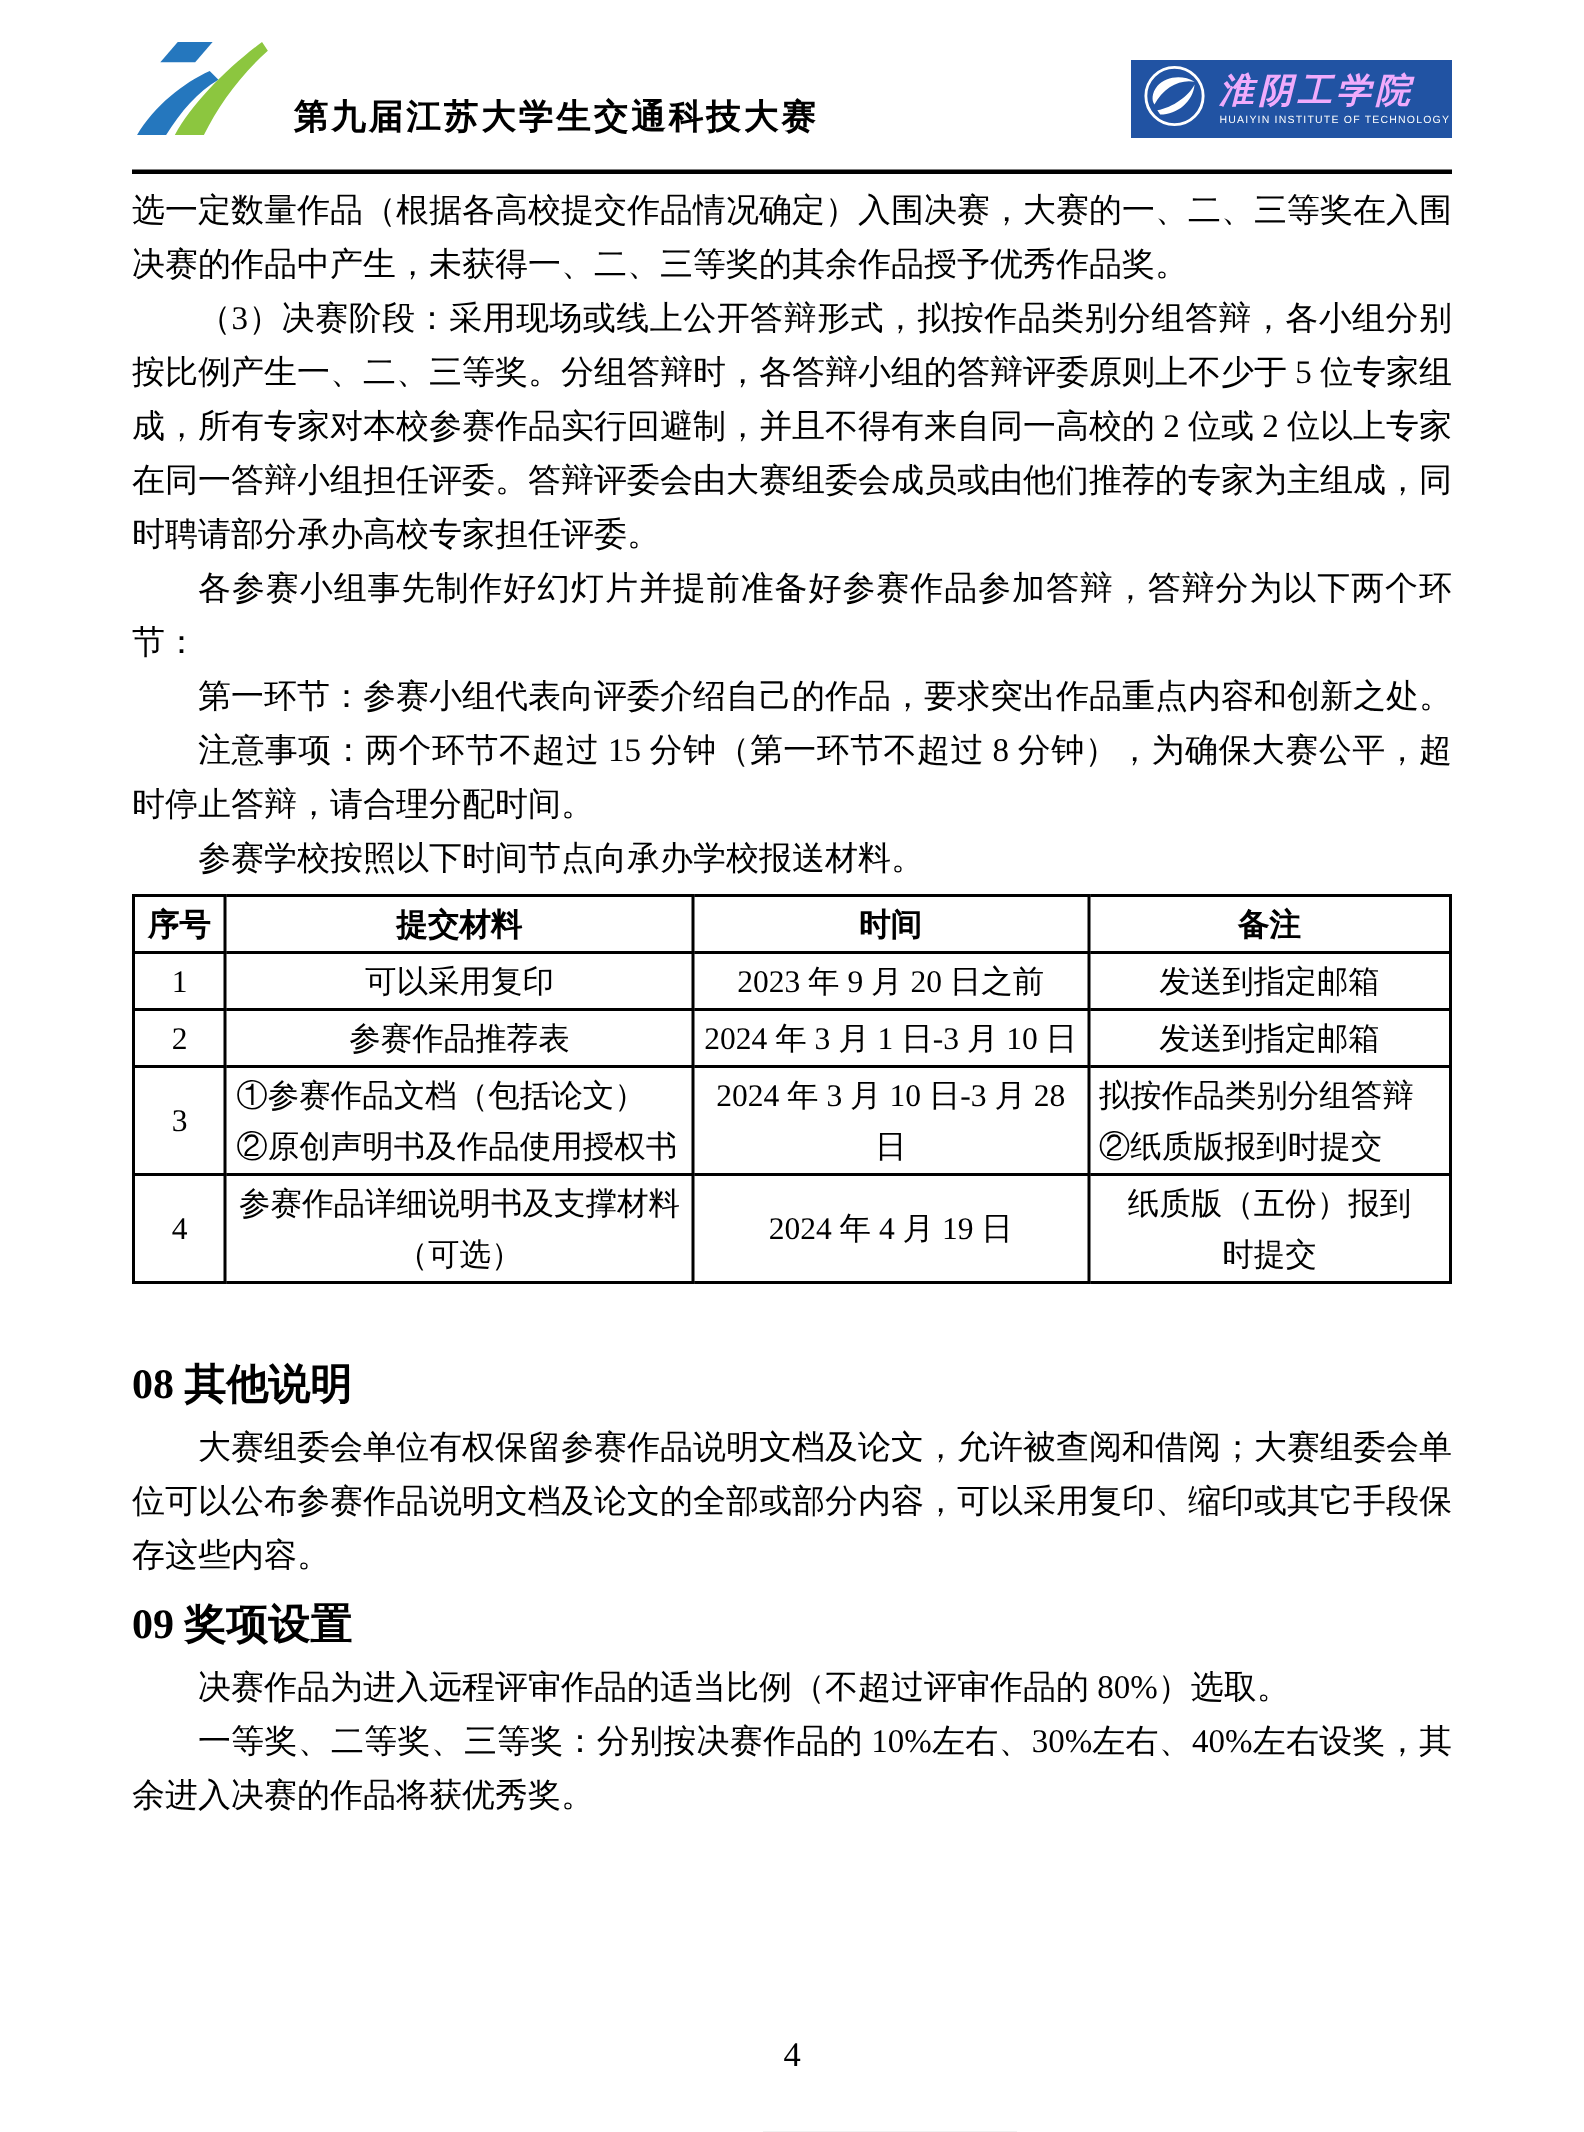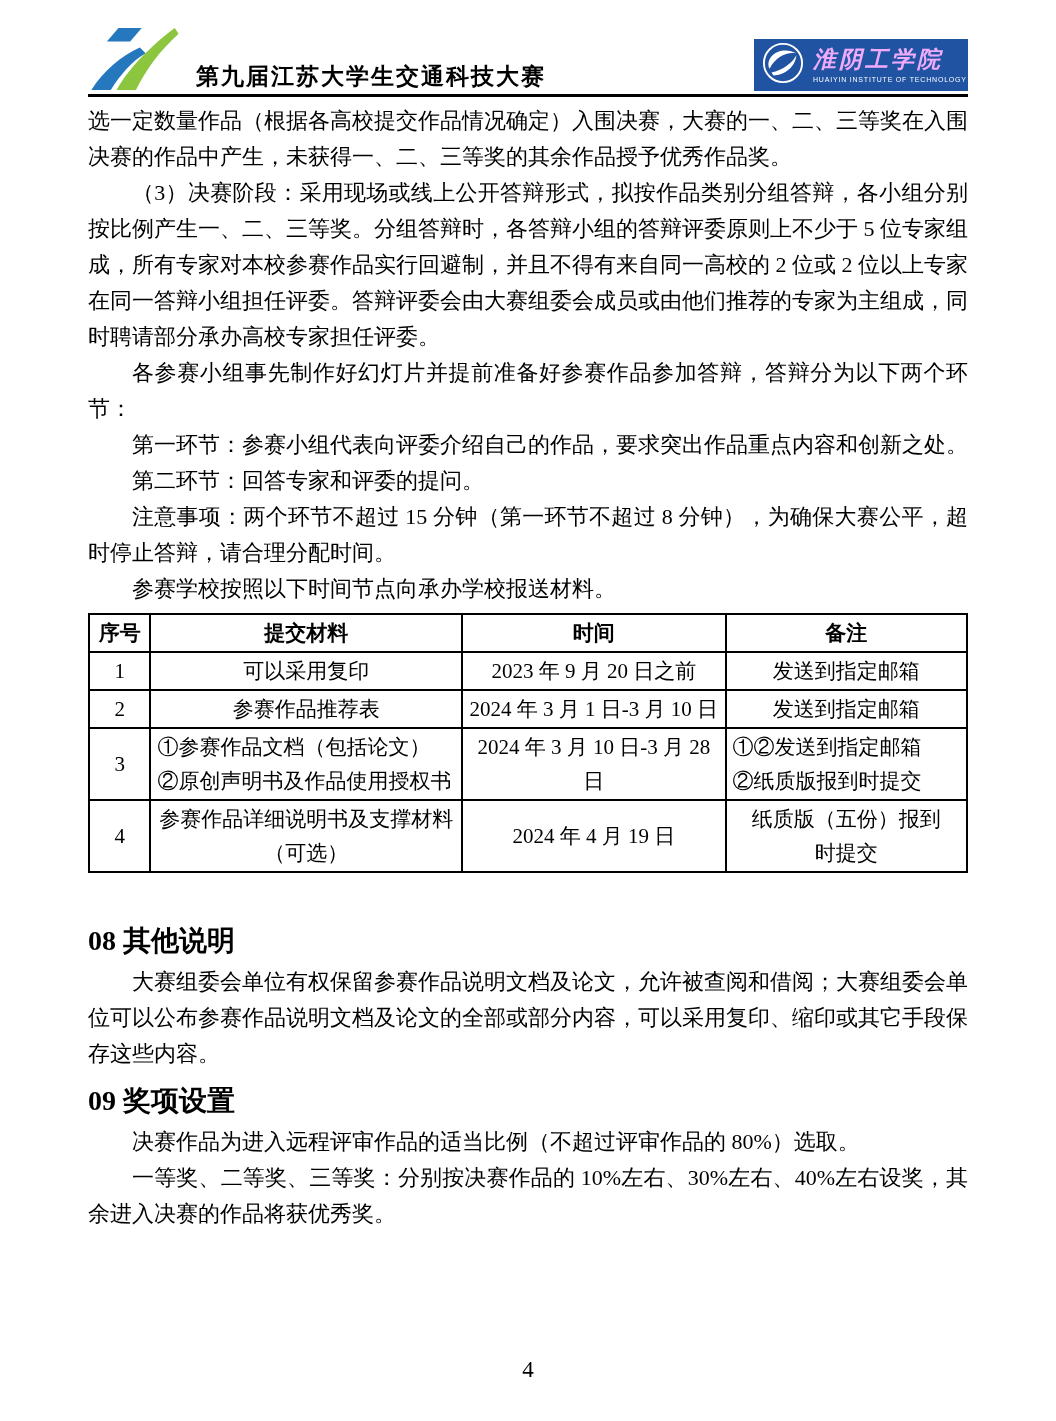--- a/index.html
+++ b/index.html
@@ -12,21 +12,21 @@
     padding:28px 88px 0 88px;
     font-family:"Liberation Serif","DejaVu Serif",serif;
     color:#000;
     overflow:hidden;
   }
 
   
   .header {
     display:flex; justify-content:space-between; align-items:flex-end;
     border-bottom:3px solid #000;
-    padding-bottom:0;
+    padding-bottom:18px;
   }
   .brand { display:flex; align-items:flex-end; gap:16px; }
   .brand-mark { display:block; }
   .brand-title {
     font-family:"Liberation Sans","DejaVu Sans",sans-serif;
     font-weight:bold; font-size:23px; letter-spacing:2px;
     padding-bottom:2px; white-space:nowrap;
   }
   .univ-logo {
     display:flex; align-items:center; gap:9px;
@@ -111,21 +111,20 @@
         <span class="univ-en">HUAIYIN INSTITUTE OF TECHNOLOGY</span>
       </span>
     </div>
   </div>
 
   <div class="body-text">
     <p>选一定数量作品（根据各高校提交作品情况确定）入围决赛，大赛的一、二、三等奖在入围决赛的作品中产生，未获得一、二、三等奖的其余作品授予优秀作品奖。</p>
     <p class="ind">（3）决赛阶段：采用现场或线上公开答辩形式，拟按作品类别分组答辩，各小组分别按比例产生一、二、三等奖。分组答辩时，各答辩小组的答辩评委原则上不少于 5 位专家组成，所有专家对本校参赛作品实行回避制，并且不得有来自同一高校的 2 位或 2 位以上专家在同一答辩小组担任评委。答辩评委会由大赛组委会成员或由他们推荐的专家为主组成，同时聘请部分承办高校专家担任评委。</p>
     <p class="ind">各参赛小组事先制作好幻灯片并提前准备好参赛作品参加答辩，答辩分为以下两个环节：</p>
     <p class="ind">第一环节：参赛小组代表向评委介绍自己的作品，要求突出作品重点内容和创新之处。</p>
-    <p class="ind">第二环节：回答专家和评委的提问。</p>
     <p class="ind">注意事项：两个环节不超过 15 分钟（第一环节不超过 8 分钟），为确保大赛公平，超时停止答辩，请合理分配时间。</p>
   </div>
 
   <div class="sec" id="sec07">
     <p class="ind">参赛学校按照以下时间节点向承办学校报送材料。</p>
 
     <table class="schedule">
       <colgroup>
         <col style="width:7%">
           <col style="width:35.5%">
@@ -154,21 +153,21 @@
           <td>发送到指定邮箱</td>
         </tr>
         <tr>
           <td>3</td>
           <td class="left">
             <span class="cell-line">①参赛作品文档（包括论文）</span>
             <span class="cell-line">②原创声明书及作品使用授权书</span>
           </td>
           <td>2024 年 3 月 10 日-3 月 28 日</td>
           <td class="left">
-            <span class="cell-line">①②发送到指定邮箱</span>
+            <span class="cell-line">拟按作品类别分组答辩</span>
             <span class="cell-line">②纸质版报到时提交</span>
           </td>
         </tr>
         <tr>
           <td>4</td>
           <td>
             <span class="cell-line">参赛作品详细说明书及支撑材料</span>
             <span class="cell-line">（可选）</span>
           </td>
           <td>2024 年 4 月 19 日</td>

